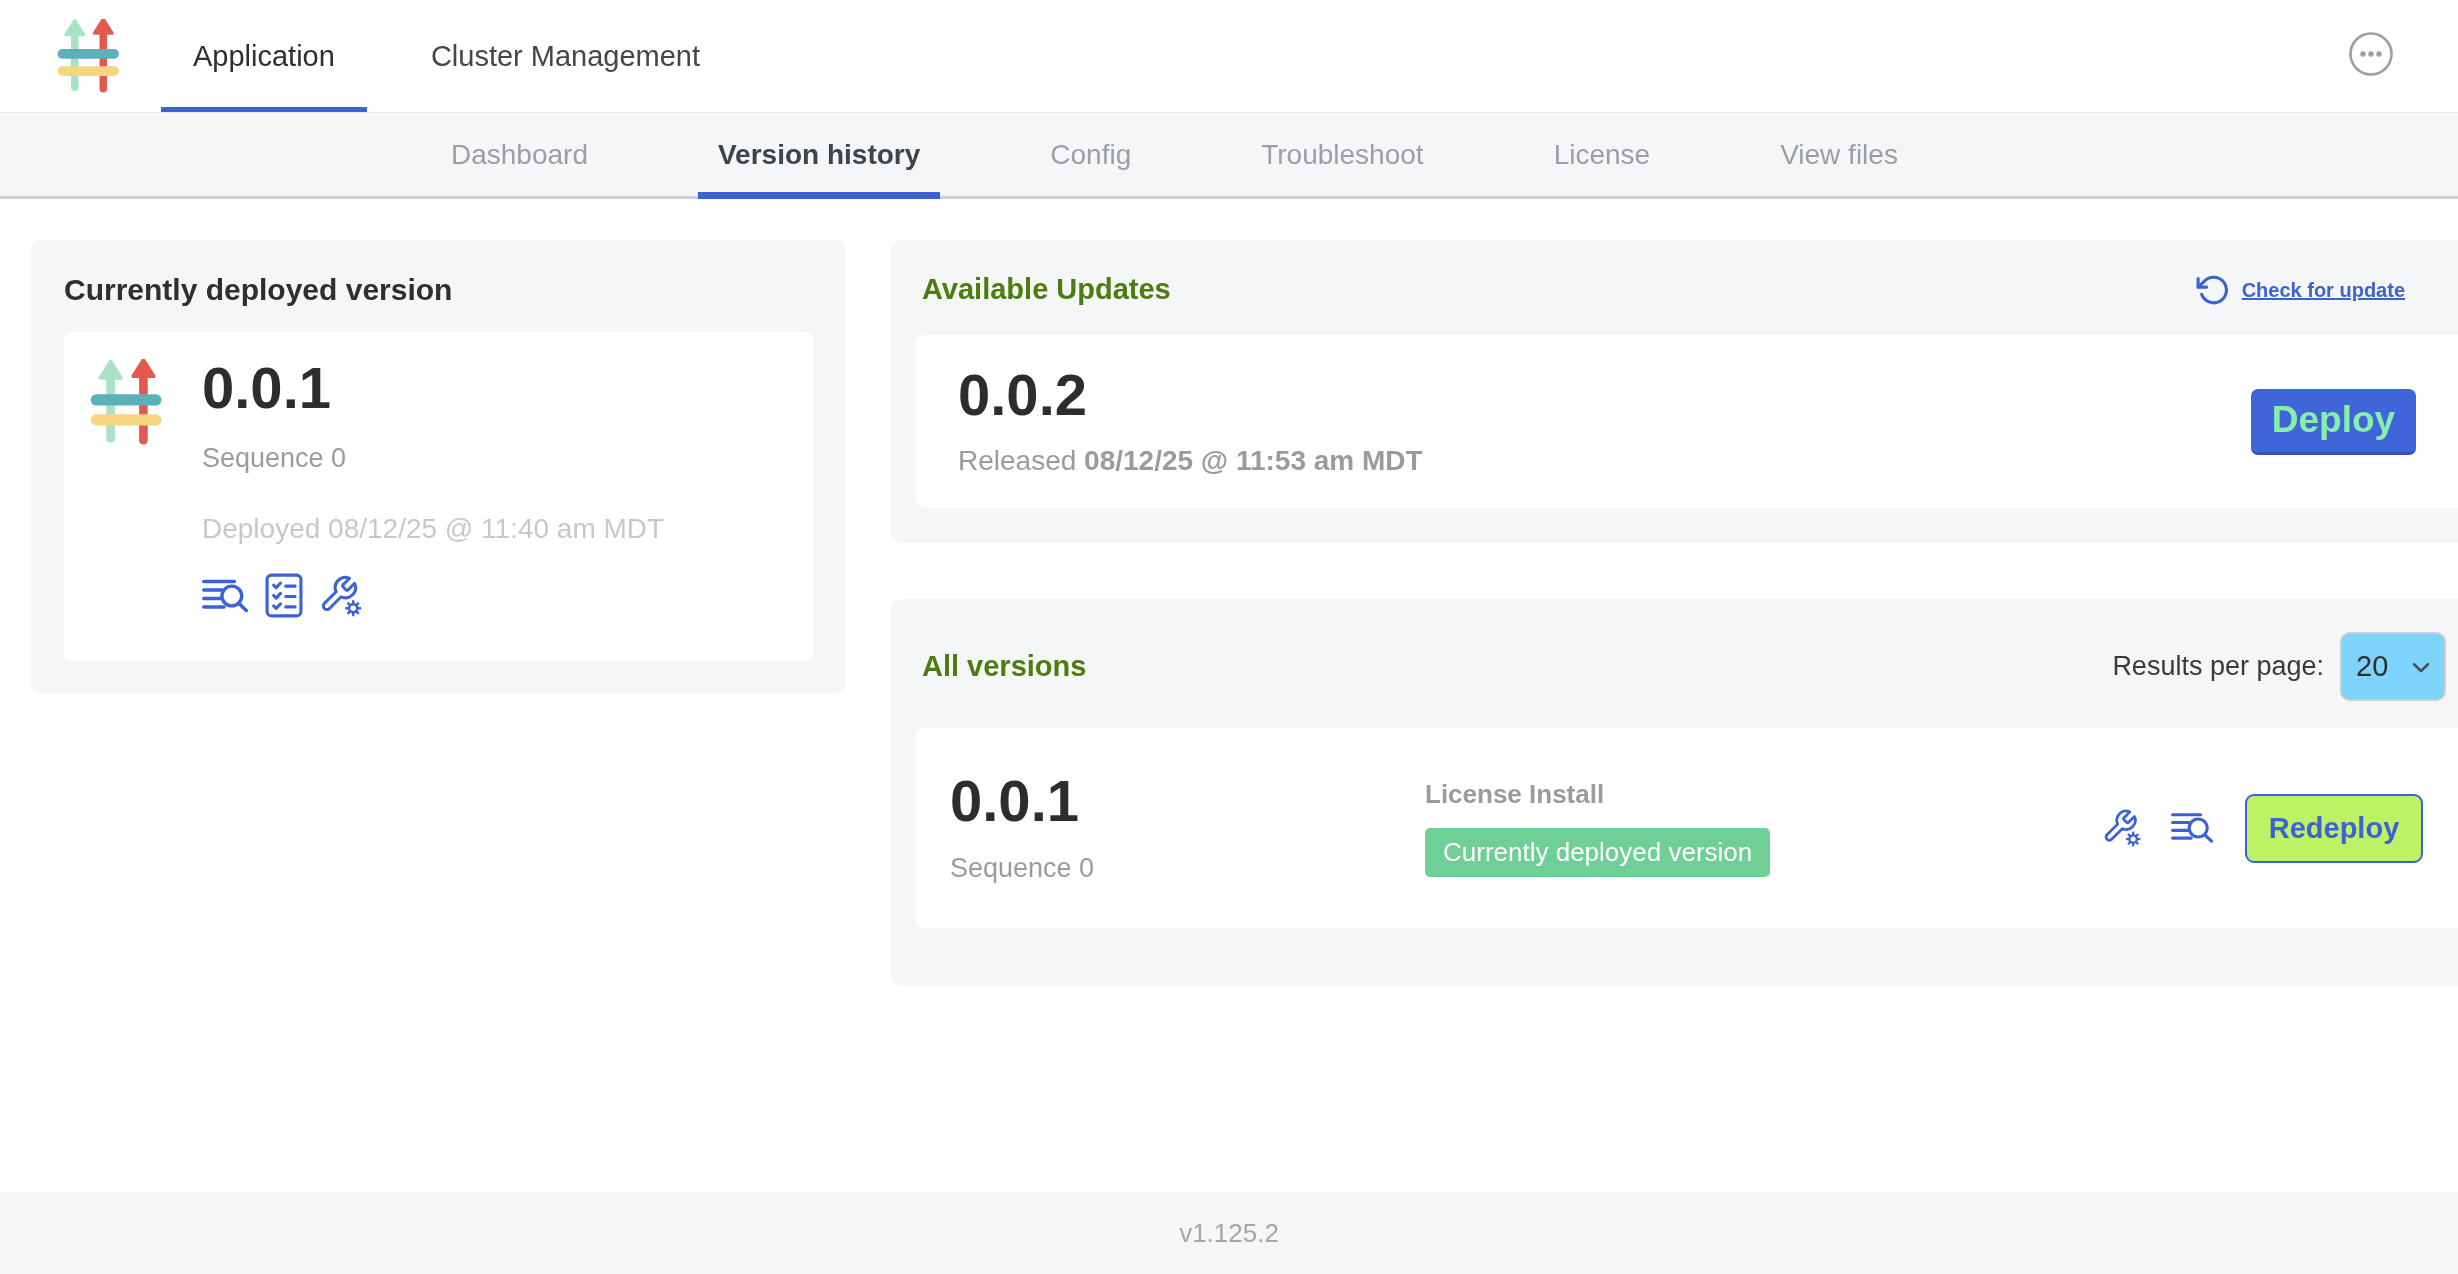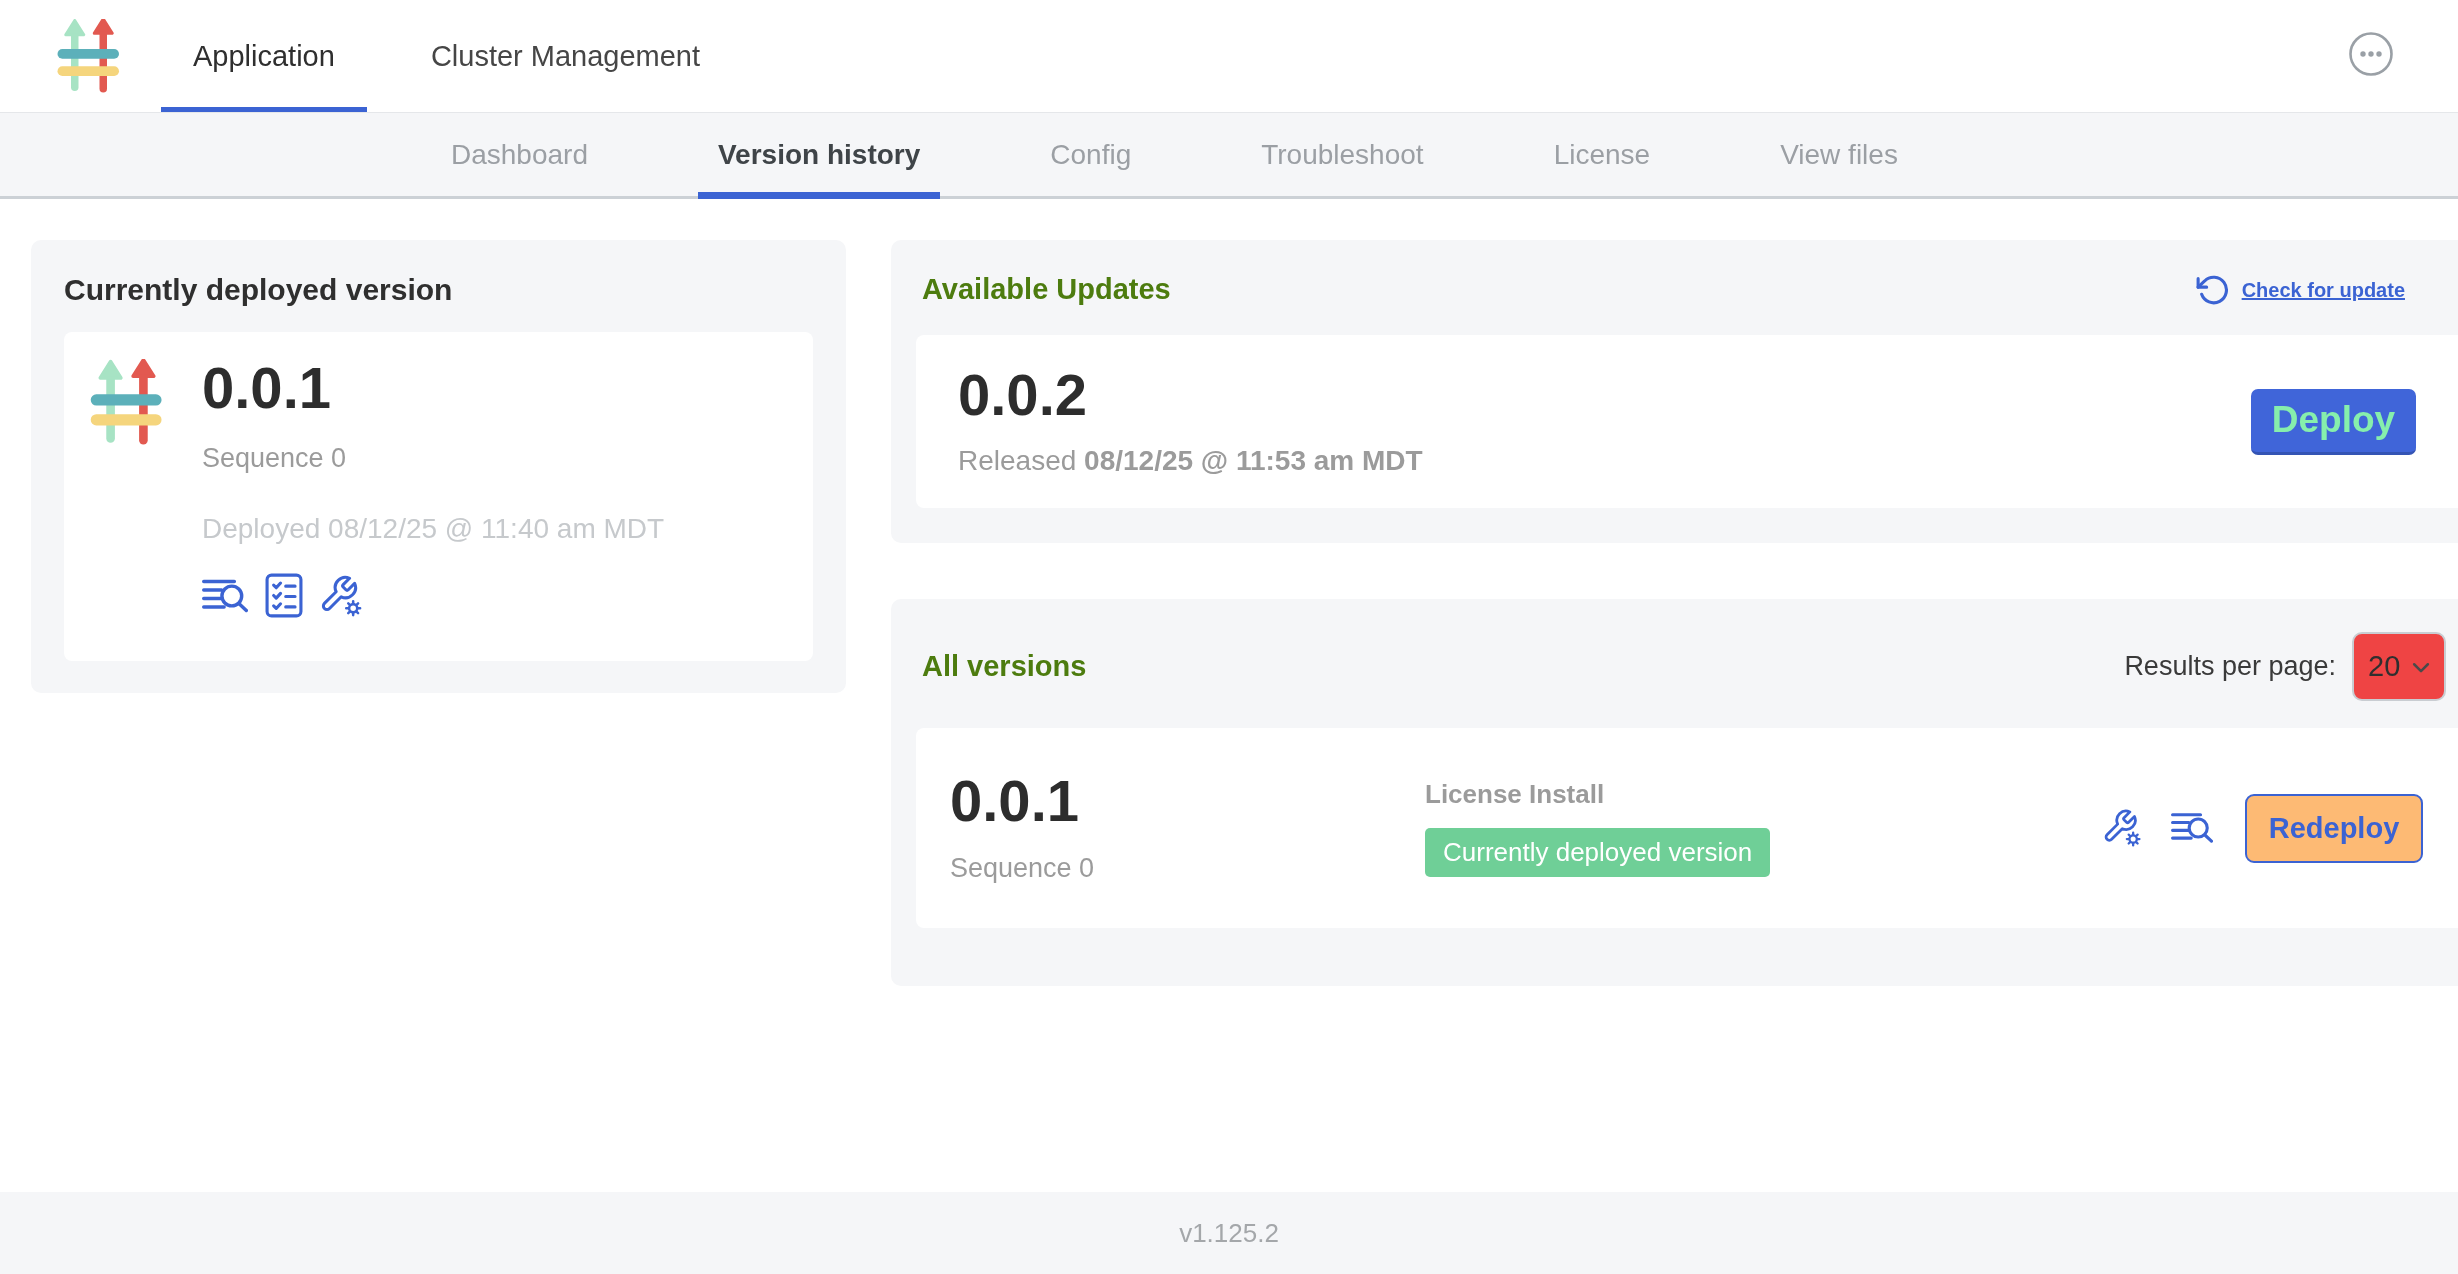--- a/index.html
+++ b/index.html
@@ -56,31 +56,31 @@
   .check-link .link-text{text-decoration:underline;}
   .update-inner{width:1550px;height:173px;padding:33px 50px 33px 42px;display:flex;align-items:center;}
   .released{font-size:28px;color:var(--muted);margin-top:21px;}
   .released b{font-weight:bold;}
   .btn-primary{margin-left:auto;background:var(--accent-button);border:none;border-bottom:3px solid var(--accent-button-edge);
     color:#86efac;font-family:inherit;font-size:37px;font-weight:bold;border-radius:7px;width:165px;height:66px;cursor:pointer;}
 
   .versions-card{height:387px;margin-top:56px;padding:33px 0 0 25px;}
   .versions-card .head-row{padding-right:45px;align-items:center;margin-bottom:27px;min-height:69px;}
   .rpp{margin-left:auto;display:flex;align-items:center;gap:16px;font-size:27px;color:#3a3a3a;}
-  .select{width:94px;height:69px;background:#ef4444;border:2px solid #c9cdd2;border-radius:10px;display:flex;align-items:center;
+  .select{width:106px;height:69px;background:#7dd3fc;border:2px solid #c9cdd2;border-radius:10px;display:flex;align-items:center;
     justify-content:space-between;padding:0 12px 0 14px;font-size:29px;color:#2f2f2f;cursor:pointer;}
   .version-row{width:1550px;height:200px;display:flex;align-items:center;padding:0 43px 0 34px;}
   .v-left{width:475px;}
   .v-left .big-version{margin-bottom:23px;}
   .v-left .sequence{margin-bottom:0;}
   .v-mid{flex:1;}
   .install-type{font-size:26px;font-weight:bold;color:var(--muted);margin-bottom:18px;}
   .badge{display:inline-block;background:var(--badge-green);color:#fff;font-size:26px;border-radius:5px;padding:9px 18px;}
   .v-actions{display:flex;align-items:center;gap:28px;}
-  .btn-outline{background:#fdba74;border:2px solid var(--accent);color:var(--accent);font-family:inherit;font-size:29px;font-weight:bold;
+  .btn-outline{background:#bef264;border:2px solid var(--accent);color:var(--accent);font-family:inherit;font-size:29px;font-weight:bold;
     border-radius:9px;width:178px;height:69px;cursor:pointer;margin-left:4px;}
 
   footer{height:82px;background:var(--card-bg);display:flex;align-items:center;justify-content:center;}
   .footer-version{font-size:26px;color:#a4a7aa;}
   svg{display:block;}
 </style>
 </head>
 <body>
 
 <header class="topbar">

